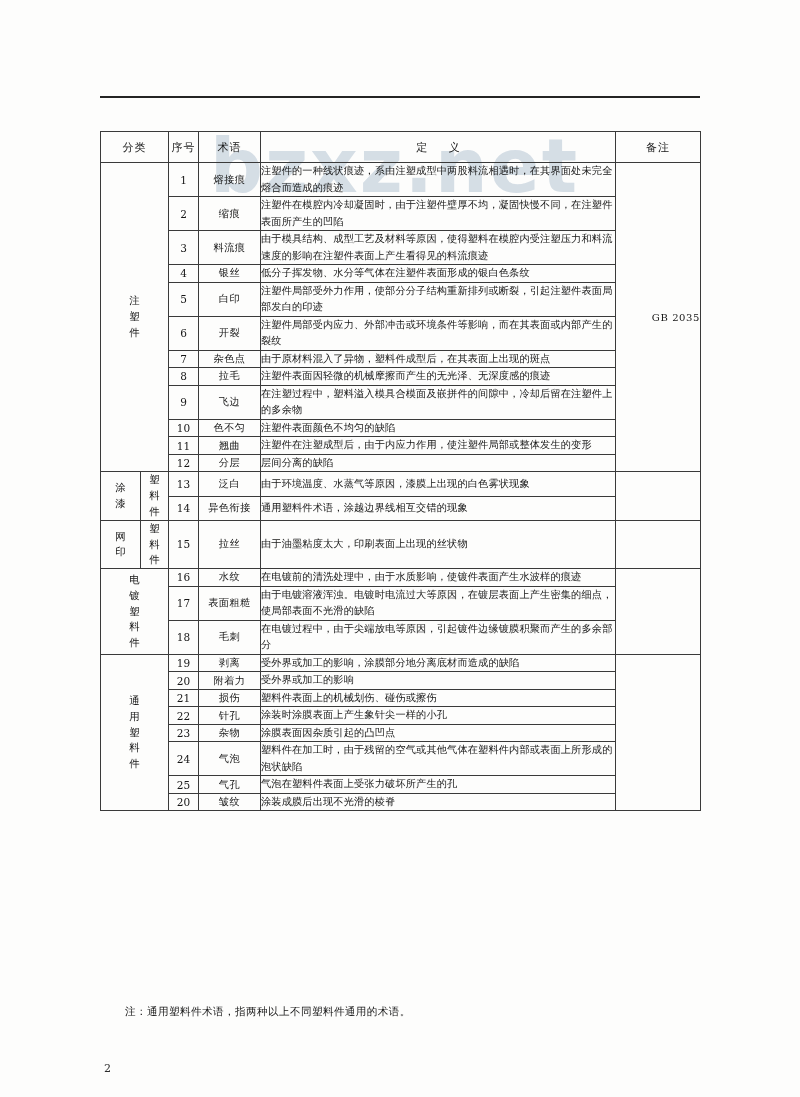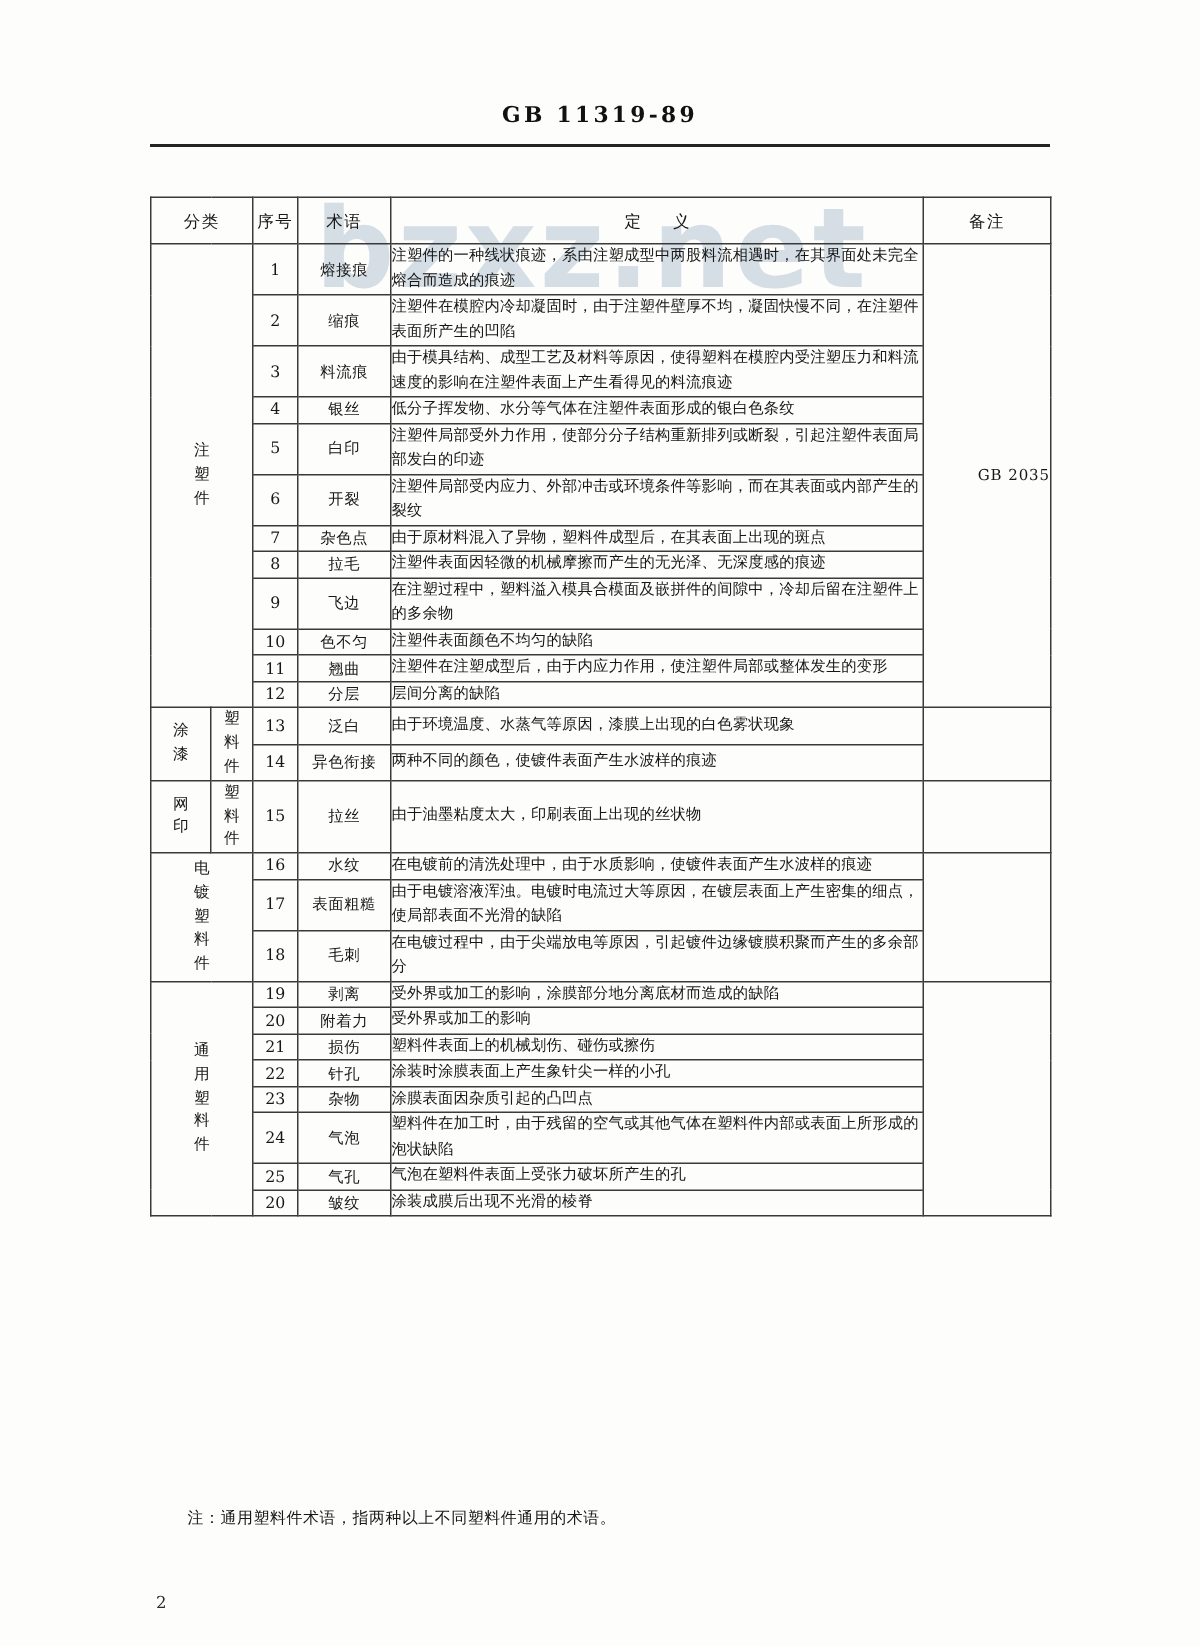--- a/index.html
+++ b/index.html
@@ -179,21 +179,20 @@
 </style>
 </head>
 <body>
 
 <div class="page-scan"></div>
 
 <div class="page-inner">
 
   <div class="watermark">bzxz.net</div>
 
-  <div class="doc-head">GB  11319-89</div>
   <div class="head-rule"></div>
 
 
   <div class="tbl-wrap">
     <table class="gbtable">
       <colgroup>
         <col class="c-cat">
           <col class="c-sub">
           <col class="c-no">
           <col class="c-term">
@@ -280,21 +279,21 @@
               <span class="vstack">塑料件</span>
             </td>
             <td class="cell-no">13</td>
             <td class="cell-term">泛白</td>
             <td class="cell-def">由于环境温度、水蒸气等原因，漆膜上出现的白色雾状现象</td>
             <td rowspan="2" class="cell-rem"></td>
           </tr>
           <tr class="sec-bottom">
             <td class="cell-no">14</td>
             <td class="cell-term">异色衔接</td>
-            <td class="cell-def">两种不同的颜色，使镀件表面产生水波样的痕迹</td>
+            <td class="cell-def">通用塑料件术语，涂越边界线相互交错的现象</td>
           </tr>
           <tr class="sec-top sec-bottom">
             <td rowspan="1" class="cell-cat">
               <span class="vstack">网印</span>
             </td>
             <td rowspan="1" class="cell-sub">
               <span class="vstack">塑料件</span>
             </td>
             <td class="cell-no">15</td>
             <td class="cell-term">拉丝</td>

